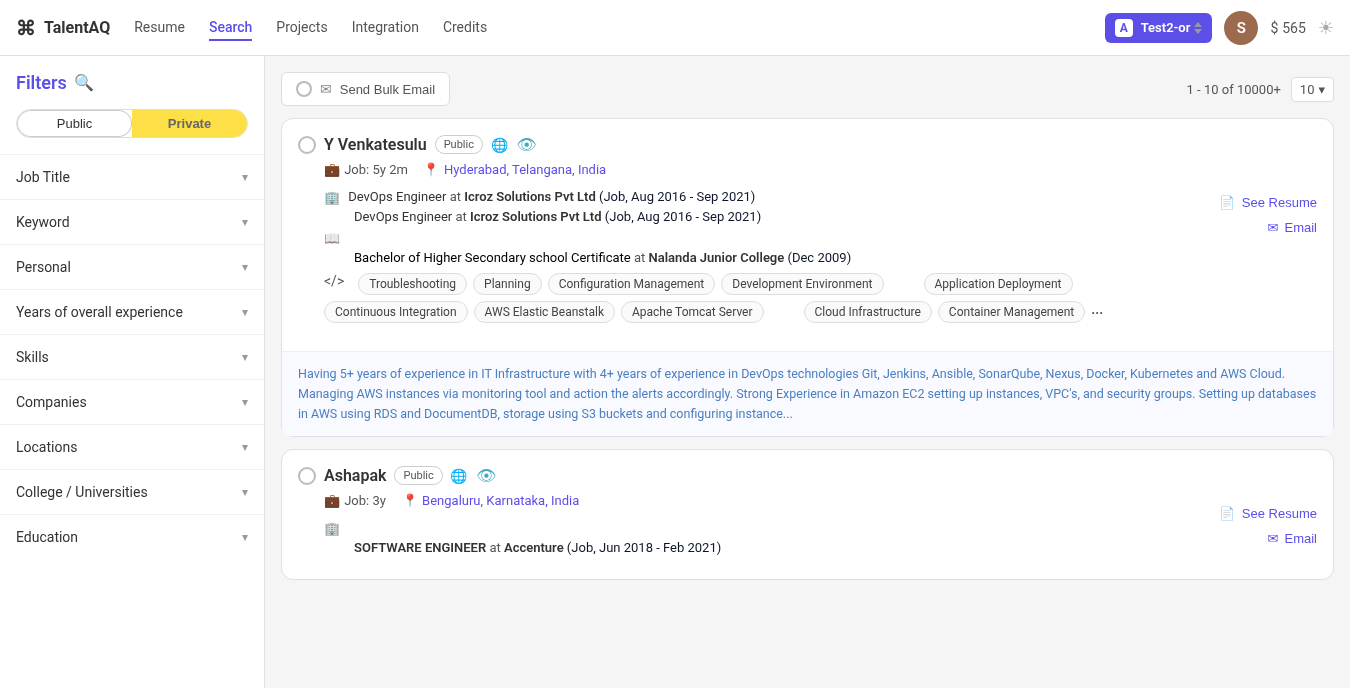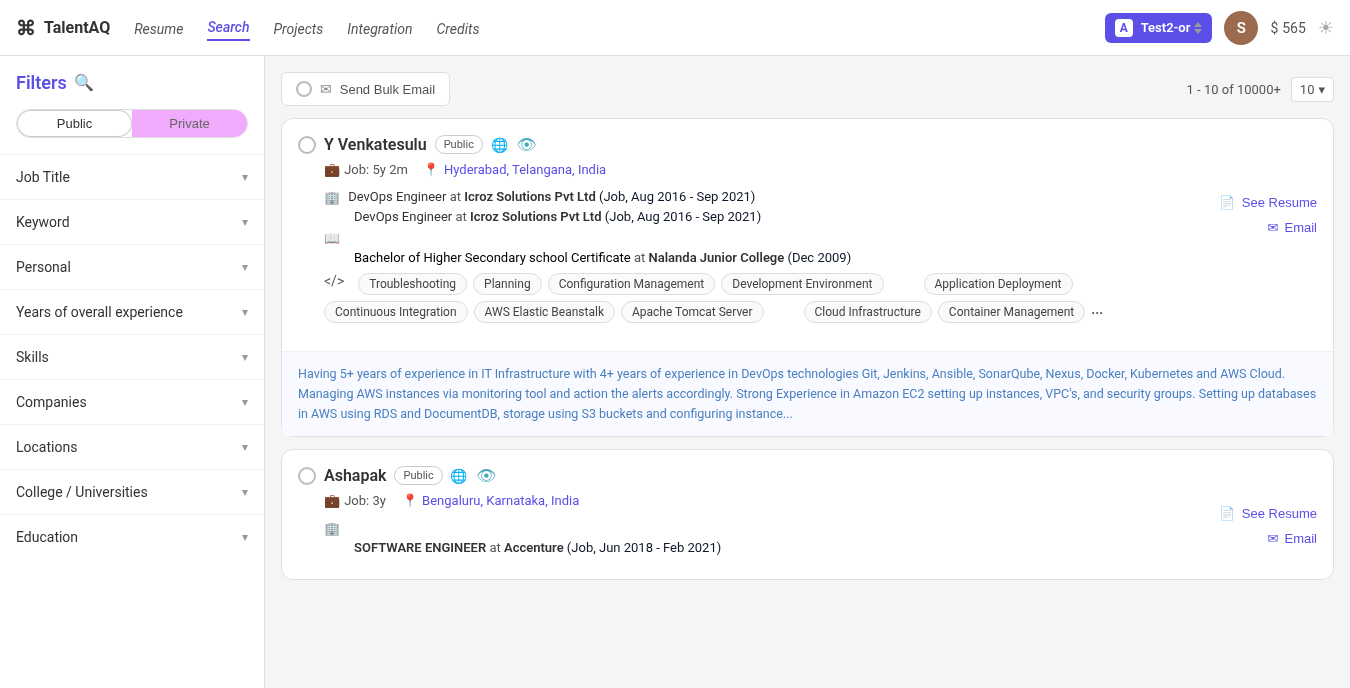--- a/index.html
+++ b/index.html
@@ -5,21 +5,21 @@
     * { box-sizing: border-box; margin: 0; padding: 0; }
     body { font-family: -apple-system, BlinkMacSystemFont, 'Segoe UI', Roboto, sans-serif; font-size: 14px; color: #333; background: #f5f5f5; }
 
     
     .navbar {
       display: flex; align-items: center; background: #fff; border-bottom: 1px solid #e0e0e0;
       padding: 0 16px; height: 56px; gap: 24px;
     }
     .nav-logo { display: flex; align-items: center; gap: 8px; font-weight: 700; font-size: 16px; color: #333; }
     .nav-logo-icon { font-size: 20px; }
-    .nav-links { display: flex; gap: 24px; align-items: flex-end; font-style: italic; }
+    .nav-links { display: flex; gap: 24px; align-items: flex-start; }
     .nav-link { text-decoration: none; color: #555; font-size: 14px; padding: 4px 0; }
     .nav-link.active { color: #5B4FE8; border-bottom: 2px solid #5B4FE8; font-weight: 500; }
     .nav-right { margin-left: auto; display: flex; align-items: center; gap: 12px; }
     .nav-workspace { display: flex; align-items: center; gap: 4px; background: #5B4FE8; color: #fff; padding: 6px 10px; border-radius: 6px; font-size: 13px; font-weight: 600; }
     .nav-arrows { display: flex; flex-direction: column; gap: 2px; cursor: pointer; }
     .nav-arrow { width: 0; height: 0; }
     .nav-arrow-up { border-left: 4px solid transparent; border-right: 4px solid transparent; border-bottom: 5px solid #999; }
     .nav-arrow-down { border-left: 4px solid transparent; border-right: 4px solid transparent; border-top: 5px solid #999; }
     .nav-avatar { width: 34px; height: 34px; border-radius: 50%; background: #9c6b4e; color: #fff; display: flex; align-items: center; justify-content: center; font-weight: 600; font-size: 15px; }
     .nav-credits { display: flex; align-items: center; gap: 4px; font-size: 14px; color: #555; }
@@ -27,21 +27,21 @@
 
     
     .layout { display: flex; height: calc(100vh - 56px); }
 
     
     .sidebar { width: 265px; background: #fff; border-right: 1px solid #e0e0e0; padding: 16px 0; overflow-y: auto; flex-shrink: 0; }
     .sidebar-header { display: flex; align-items: center; gap: 8px; padding: 0 16px 16px; }
     .sidebar-title { color: #5B4FE8; font-size: 18px; font-weight: 600; }
     .sidebar-search-icon { color: #5B4FE8; font-size: 16px; }
     .filter-tabs { display: flex; margin: 0 16px 16px; border: 1px solid #ddd; border-radius: 20px; overflow: hidden; }
-    .filter-tab { flex: 1; padding: 6px 0; text-align: center; font-size: 13px; cursor: pointer; background: #f0abfc; color: #666; border: none; }
+    .filter-tab { flex: 1; padding: 6px 0; text-align: center; font-size: 13px; cursor: pointer; background: #fde047; color: #666; border: none; font-weight: bold; }
     .filter-tab.active { background: #fff; color: #333; font-weight: 500; box-shadow: inset 0 0 0 1px #ccc; border-radius: 20px; }
     .filter-section { padding: 14px 16px; border-top: 1px solid #f0f0f0; display: flex; justify-content: space-between; align-items: center; cursor: pointer; }
     .filter-section-label { font-size: 14px; color: #333; font-weight: 400; }
     .filter-chevron { color: #999; font-size: 12px; }
 
     
     .main { flex: 1; overflow-y: auto; padding: 16px; }
     .main-toolbar { display: flex; align-items: center; justify-content: space-between; margin-bottom: 12px; }
     .bulk-email-btn { display: flex; align-items: center; gap: 8px; padding: 8px 14px; border: 1px solid #ddd; border-radius: 6px; background: #fff; cursor: pointer; color: #555; font-size: 13px; }
     .bulk-email-checkbox { width: 16px; height: 16px; border-radius: 50%; border: 2px solid #bbb; display: inline-block; }

